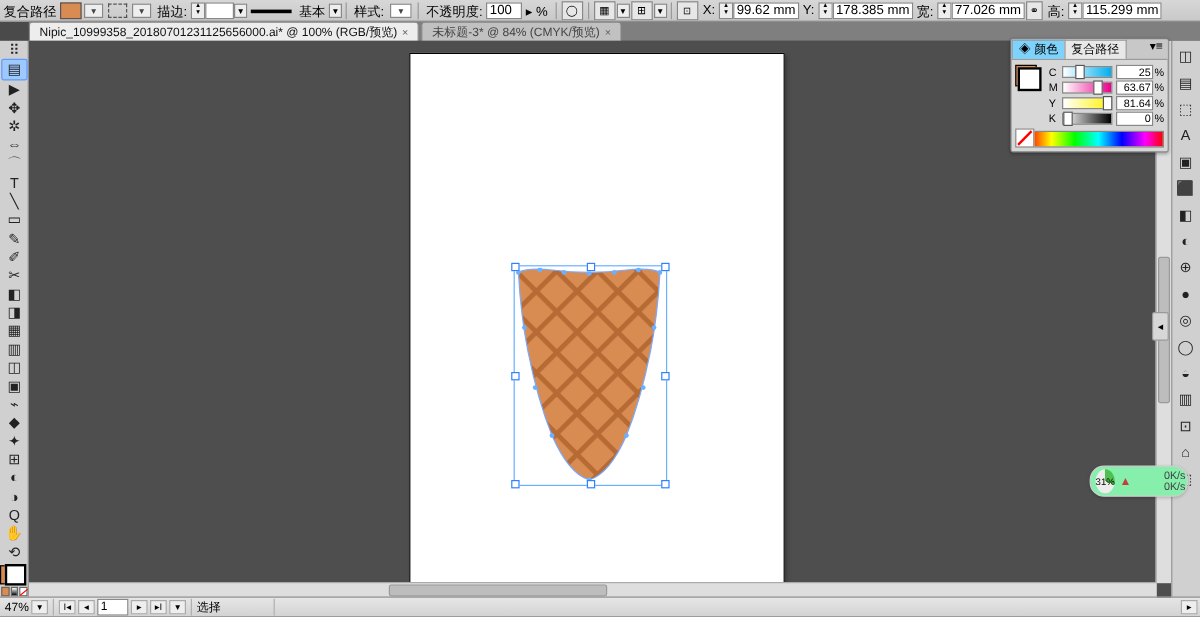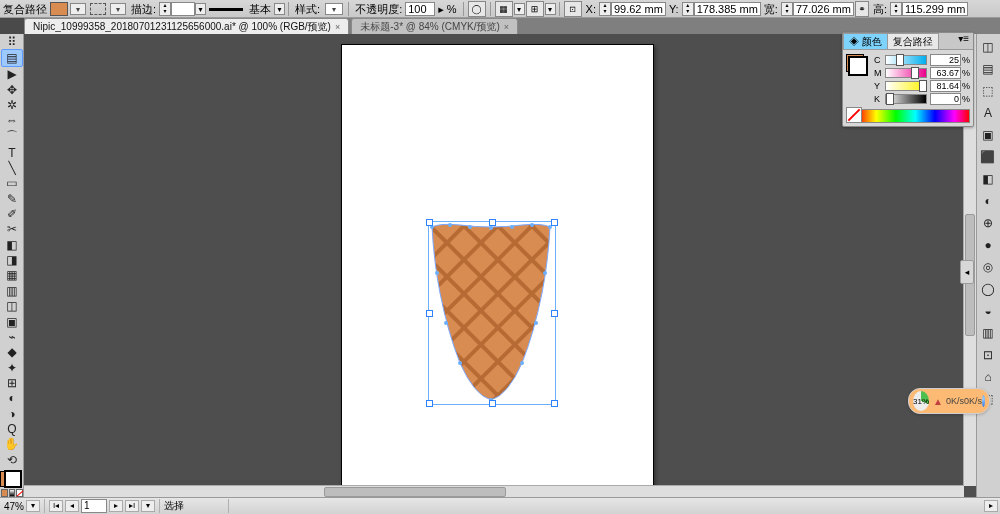--- a/index.html
+++ b/index.html
@@ -97,28 +97,28 @@
   .none-sw:after{content:""; position:absolute; left:-1px; top:6px; width:16px; height:2px; background:red; transform:rotate(-45deg);}
 
   
   .status { position:absolute; left:0; right:0; bottom:0; height:16px; background:linear-gradient(#e6e6e6,#d2d2d2);
             border-top:1px solid #9a9a9a; display:flex; align-items:center; font-size:10px;}
   .status .cell{padding:0 4px; border-right:1px solid #b0b0b0; display:flex; align-items:center; height:14px; gap:2px;}
   .status .nav{width:12px; text-align:center; border:1px solid #aaa; background:#eee; font-size:8px; line-height:10px;}
 
   
   .pill { position:absolute; right:10px; bottom:100px; width:80px; height:24px;
-          background:#fdba74; border:1px solid #cfcfcf; border-radius:12px;
+          background:#86efac; border:1px solid #cfcfcf; border-radius:12px;
           display:flex; align-items:center; font-size:9px; color:#444; box-shadow:0 1px 3px rgba(0,0,0,.2);}
   .pill .circ{width:20px;height:20px;border-radius:50%; margin:0 4px; position:relative;
               background:conic-gradient(#4fbf4f 0 31%, #ededed 31% 100%); display:flex; align-items:center; justify-content:center; font-size:8px; color:#000;}
   .pill .dot{width:12px;height:12px;border-radius:50%;
              background:radial-gradient(circle at 30% 30%,#9ad0ff,#2a74e6); margin-left:auto; margin-right:4px;}
   .pill .arrow{color:#c14040; padding-right:3px; font-size:10px;}
-  .pill .stats{display:flex;flex-direction:row;line-height:9px;}
+  .pill .stats{display:flex;flex-direction:column;line-height:9px;margin-left:24px;}
 
   
   .collapseBtn{position:absolute; right:26px; top:260px; width:12px; height:22px; background:#d7d7d7; border:1px solid #9a9a9a; border-radius:2px; display:flex; align-items:center; justify-content:center; font-size:9px;}
 </style>
 </head>
 <body>
 
 <div style="position:absolute; right:2px; top:0; display:flex; gap:2px;">
   <div class="tbtn">–</div>
   <div class="tbtn">✕</div>

